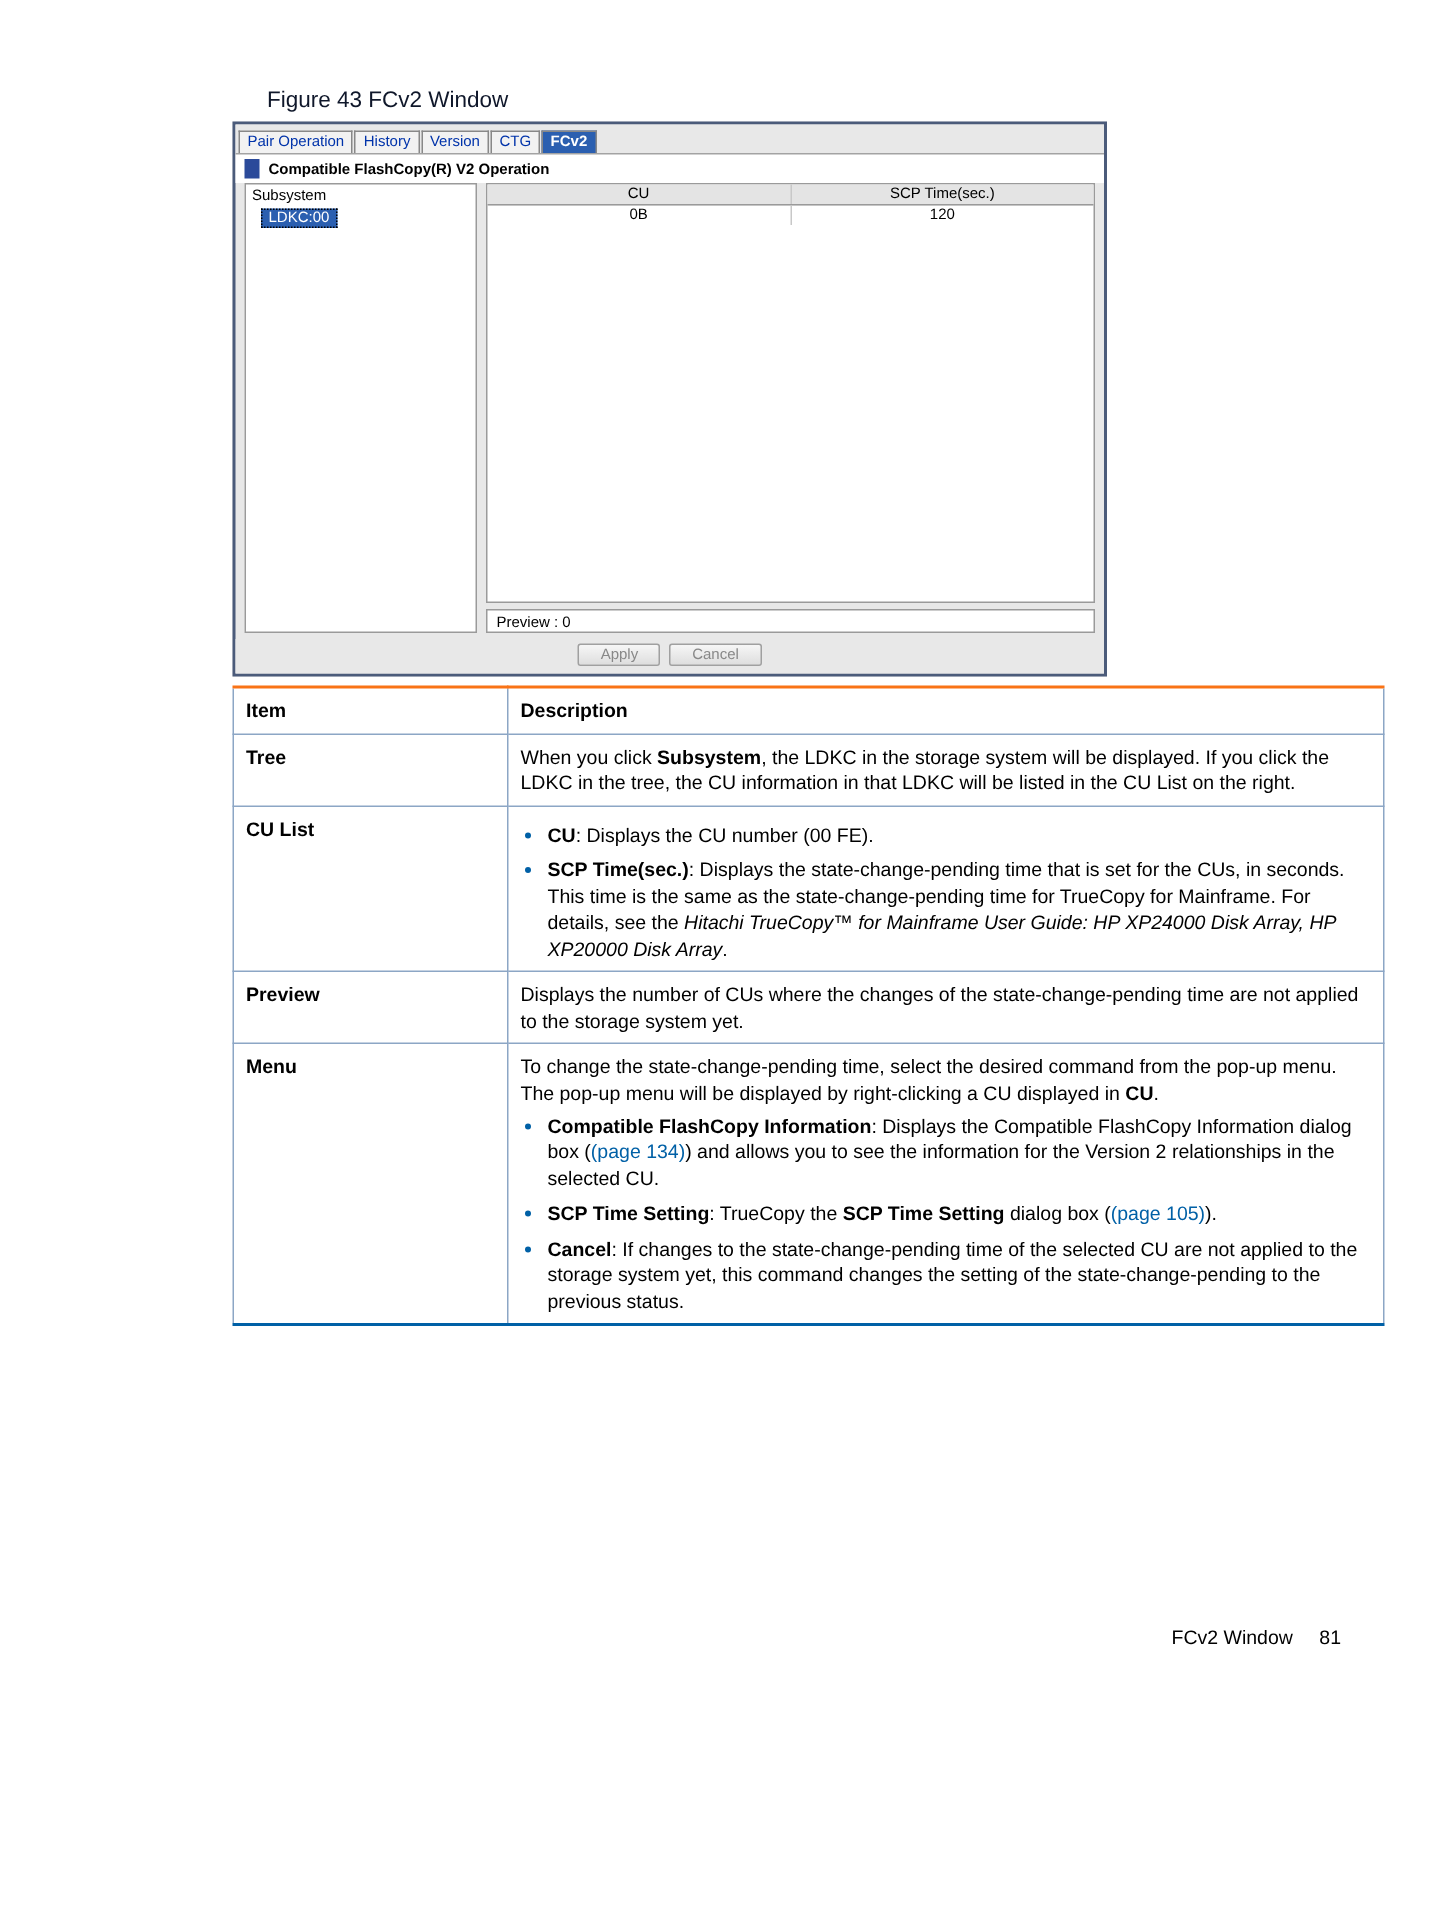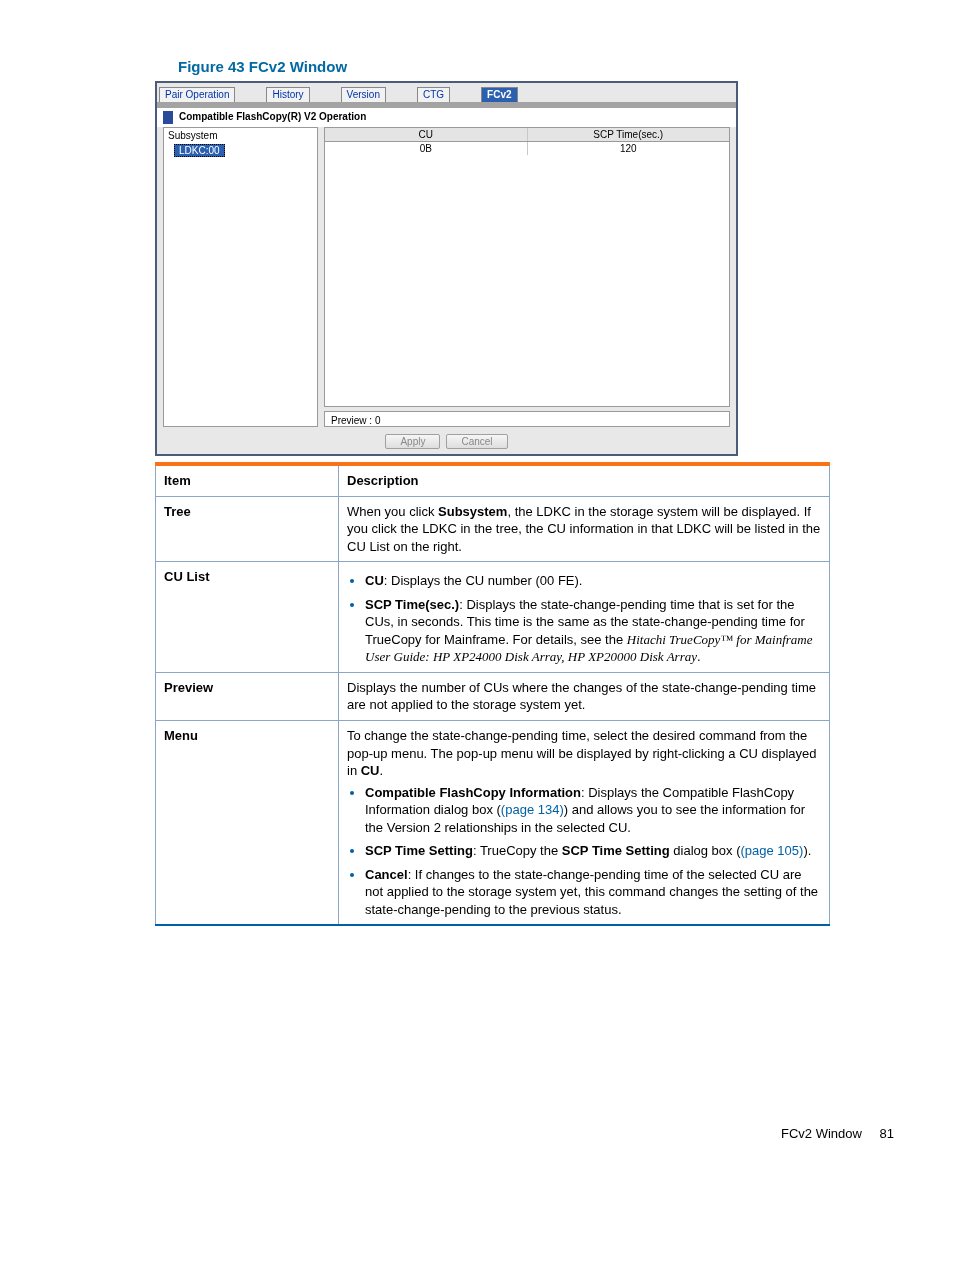--- a/index.html
+++ b/index.html
@@ -10,22 +10,22 @@
     color: #000;
     background: #fff;
     width: 954px;
   }
   .page {
     padding: 58px 60px 40px 155px;
     box-sizing: border-box;
     width: 954px;
   }
   .fig-title, .tbl-title {
-    color: #0369a1;
-    font-weight: bold;
+    color: #0f172a;
+    font-weight: normal;
     font-size: 15px;
     margin: 0 0 6px 23px;
   }
   .tbl-title {
     margin-top: 18px;
     margin-bottom: 8px;
   }
   
   .shot {
     border: 2px solid #4b5b7a;
@@ -35,41 +35,40 @@
     font-family: Arial, sans-serif;
   }
   .tabs {
     display: flex;
     align-items: flex-end;
     padding: 2px 2px 0 2px;
     background: #e8e8e8;
     font-size: 10px;
     color: #0033aa;
     height: 17px;
-    gap: 30px;
   }
   .tab {
     padding: 1px 5px 2px 5px;
     border: 1px solid #888;
     border-bottom: none;
     margin-right: 1px;
     background: #f2f2f2;
     white-space: nowrap;
   }
   .tab.active {
     background: #2b5fb0;
     color: #fff;
     font-weight: bold;
   }
   .panel-title-row {
     background: #fff;
     padding: 3px 6px;
     display: flex;
-    align-items: flex-start;
-    border-top: 6px solid #a3a3a3;
+    align-items: flex-end;
+    border-top: 1px solid #a3a3a3;
   }
   .panel-marker {
     width: 10px;
     height: 13px;
     background: #2b4a9a;
     margin-right: 6px;
   }
   .panel-title {
     font-size: 10px;
     font-weight: bold;
@@ -152,23 +151,23 @@
     font-size: 10px;
     color: #888;
     background: linear-gradient(#f6f6f6,#dedede);
     border: 1px solid #a0a0a0;
     padding: 1px 14px;
     border-radius: 2px;
   }
   
   .desc-table {
     border-collapse: collapse;
-    width: 675px;
+    width: 768px;
     table-layout: fixed;
-    border-top: 4px solid #f97316;
+    border-top: 2px solid #f97316;
     border-bottom: 2px solid #0060a6;
     margin-bottom: 40px;
   }
   .desc-table th, .desc-table td {
     border: 1px solid #8ca6c5;
     padding: 6px 8px;
     vertical-align: top;
     font-size: 13px;
     line-height: 1.35;
   }
@@ -180,21 +179,21 @@
   .desc-table col.c1 { width: 183px; }
   .row-label { font-weight: bold; }
   .desc-list {
     margin: 4px 0 0 0;
     padding-left: 18px;
   }
   .desc-list li { margin-bottom: 6px; }
   .desc-list li::marker { color: #0060a6; }
   .desc-list li:last-child { margin-bottom: 0; }
   .bold { font-weight: bold; }
-  .italic { font-style: italic; font-family: Liberation Serif, serif; }
+  .italic { font-style: italic; }
   .link { color: #0060a6; }
   .footer {
     text-align: right;
     font-size: 13px;
     margin-top: 200px;
     padding-right: 0;
   }
   .footer .pn { margin-left: 14px; }
 </style>
 </head>

